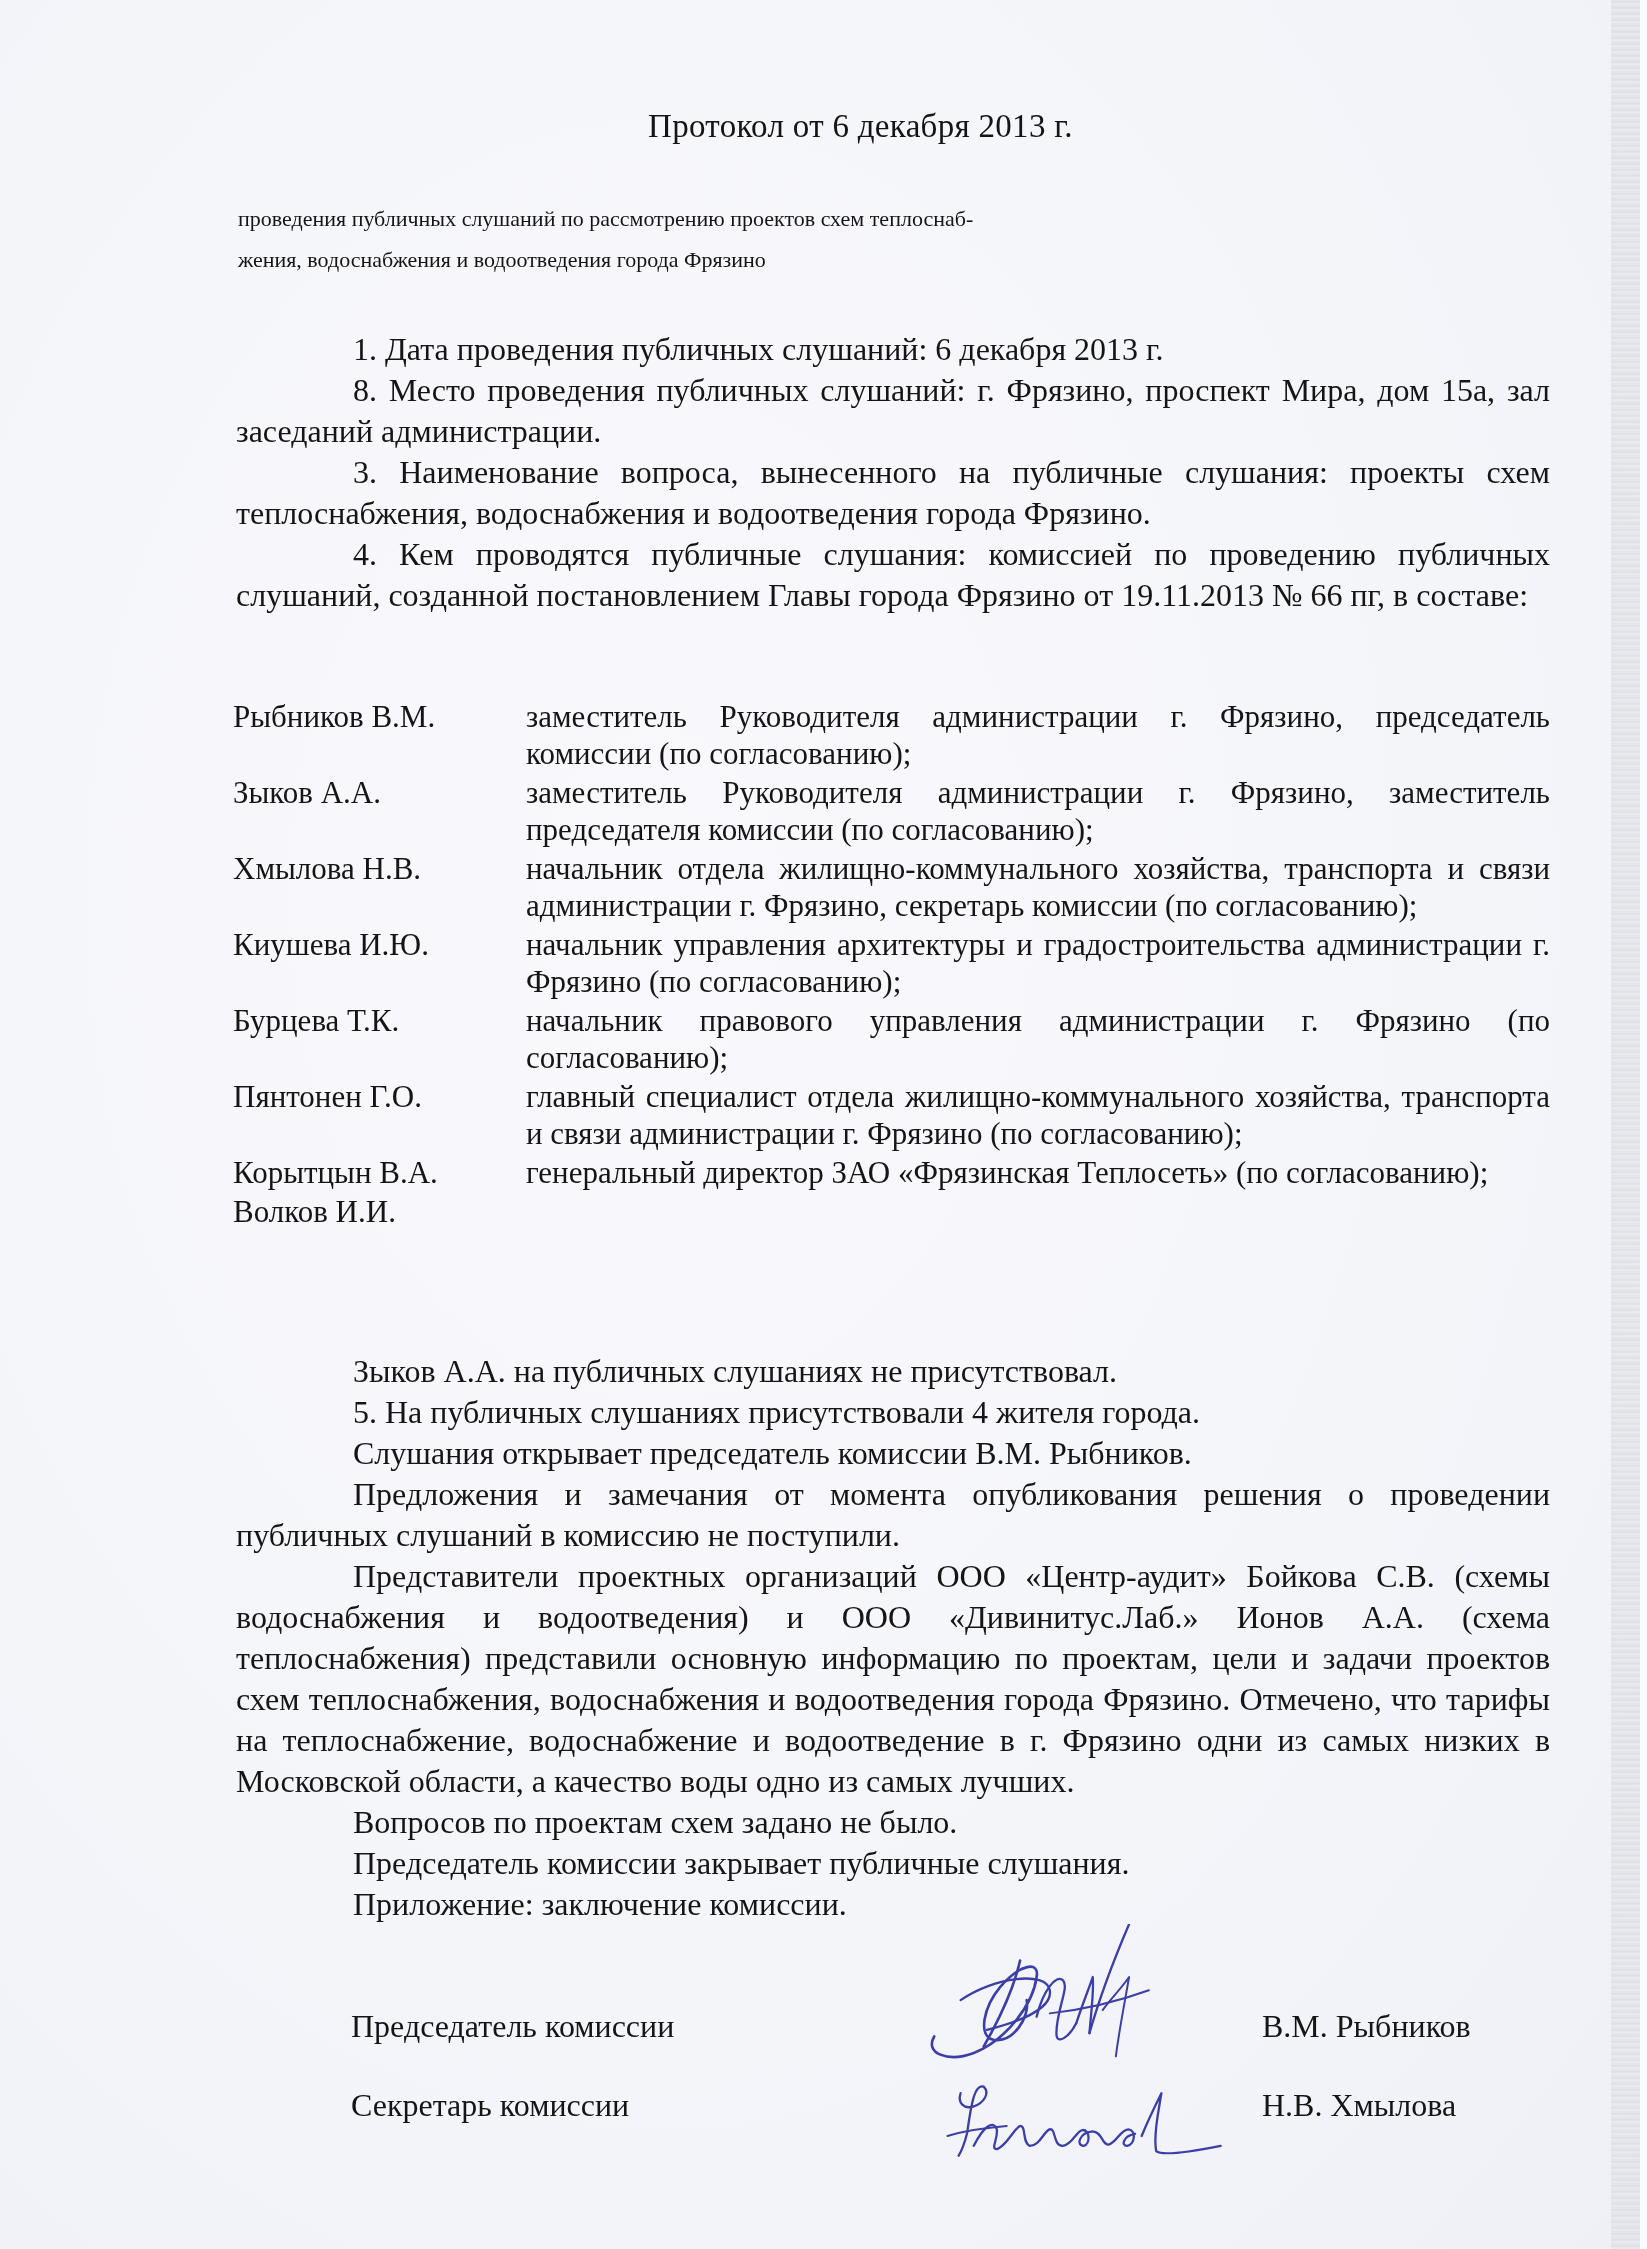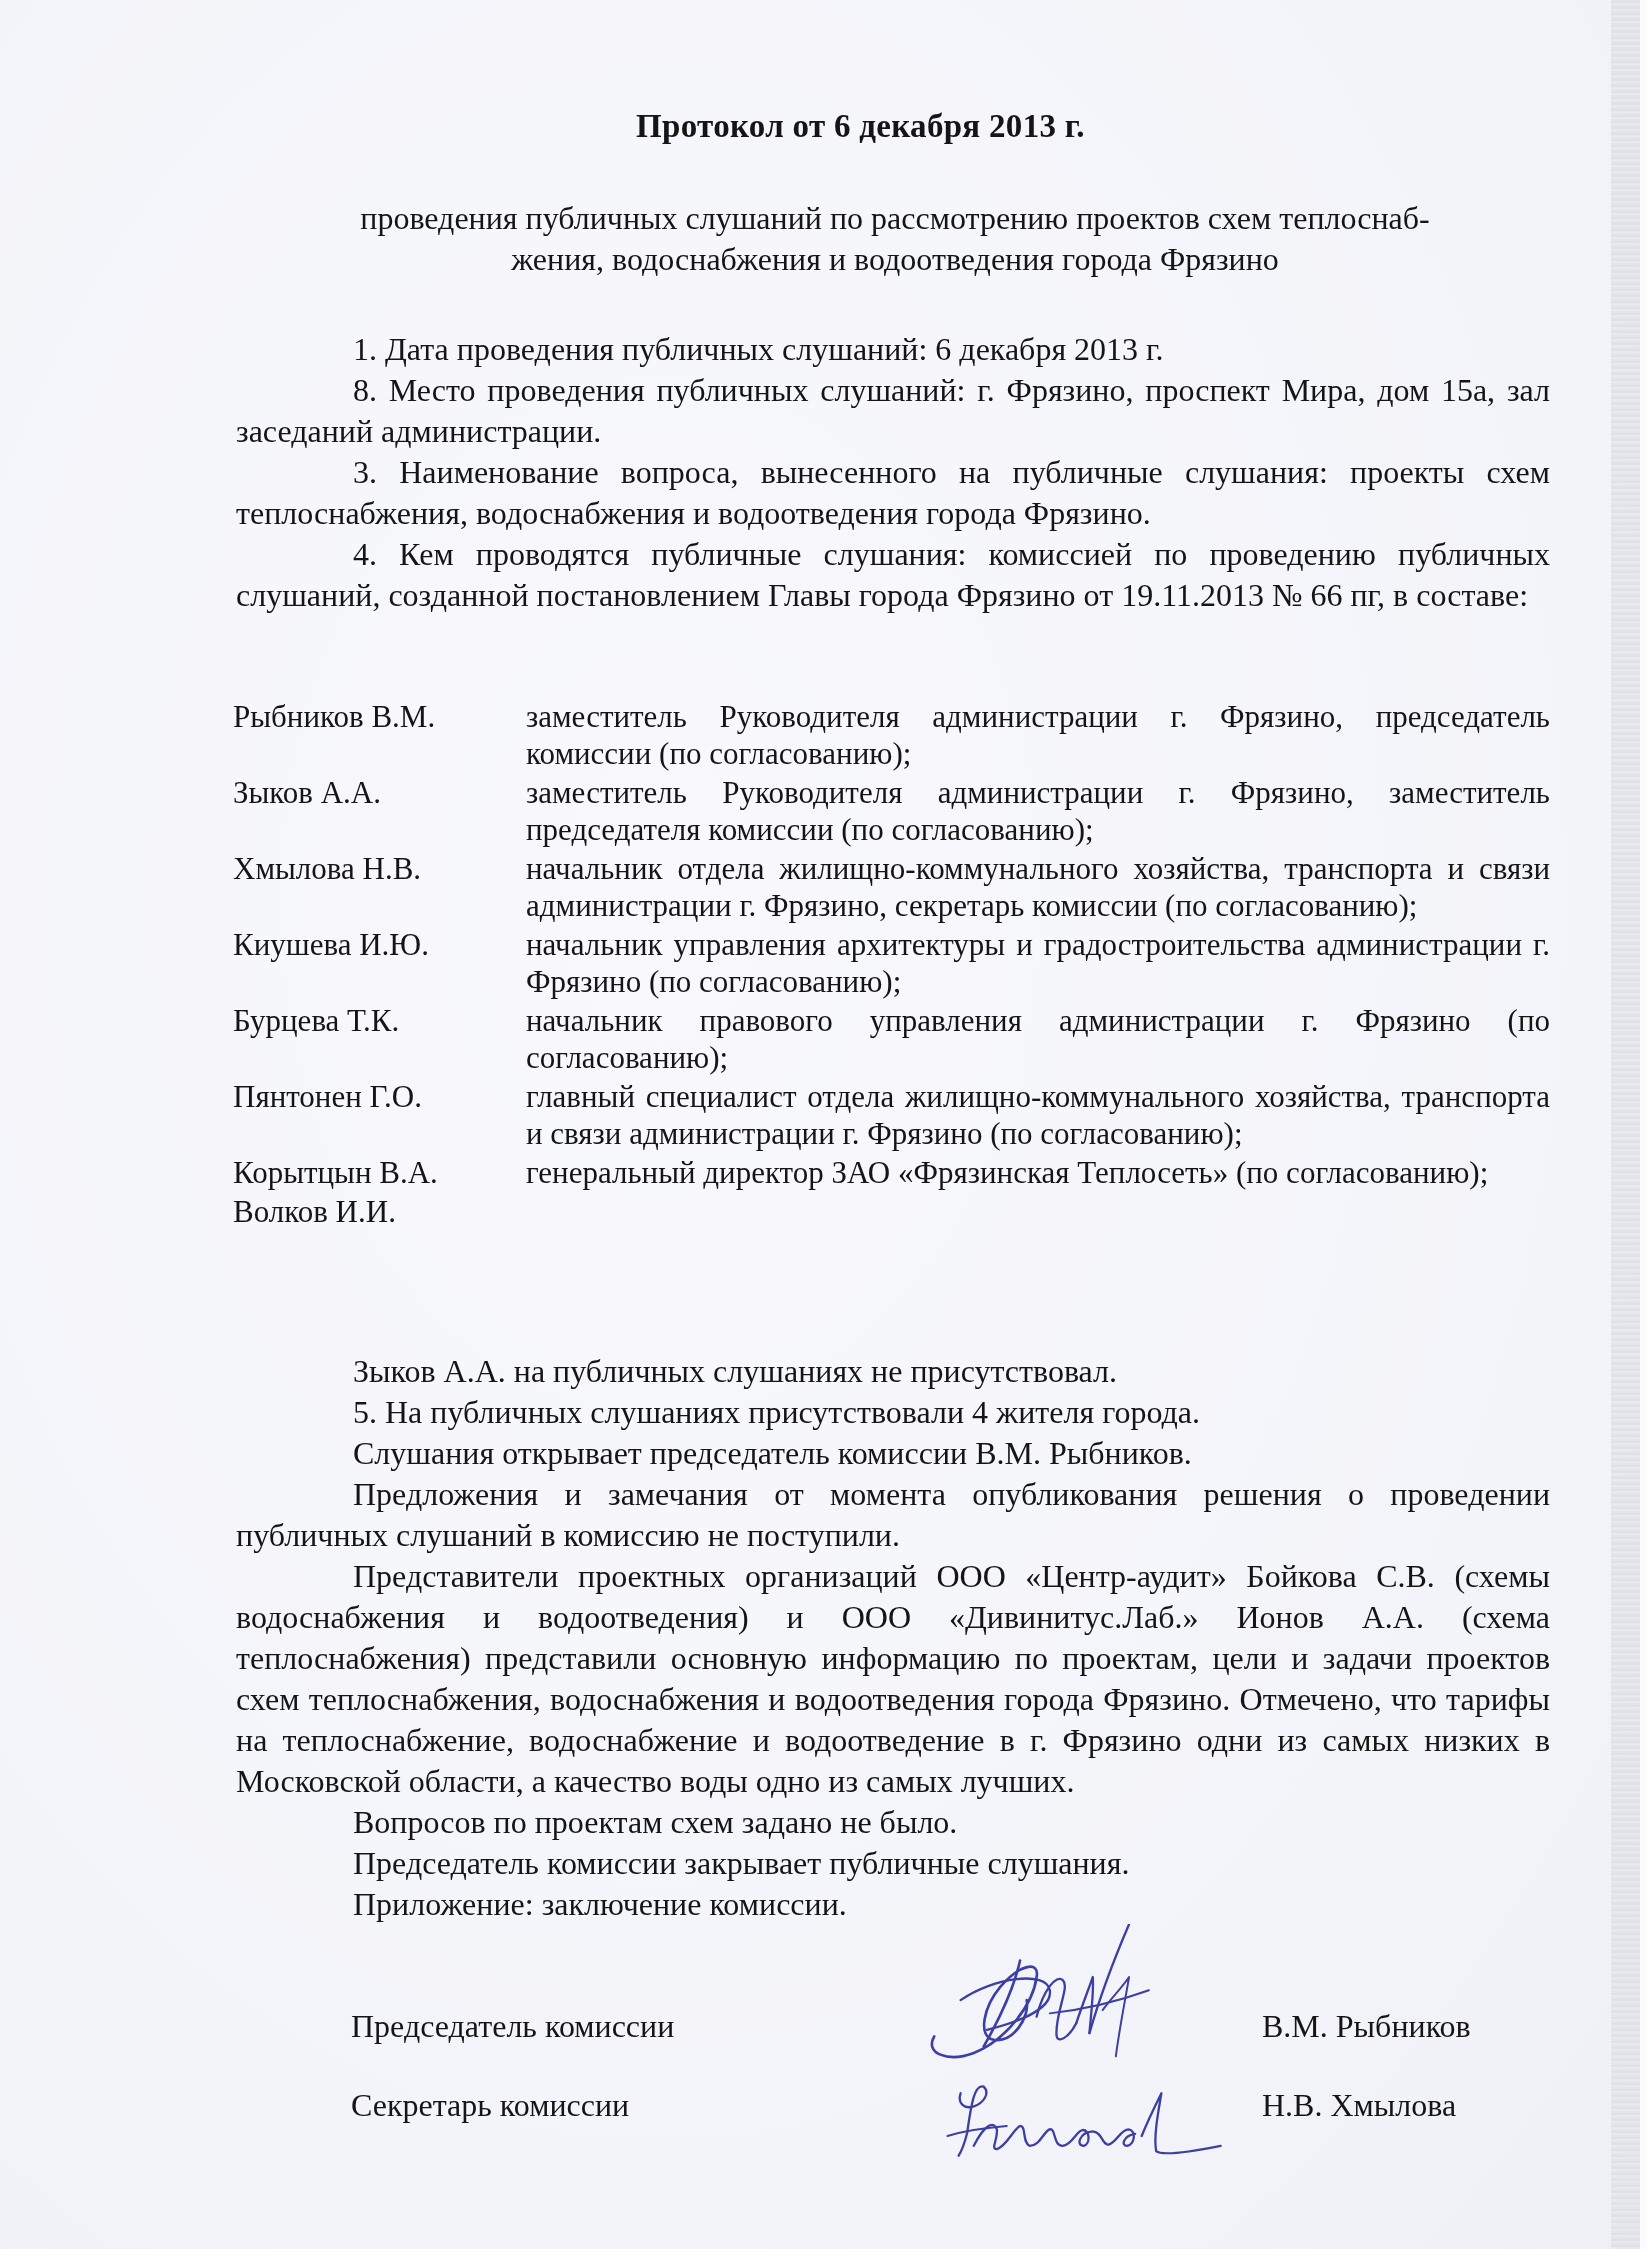--- a/index.html
+++ b/index.html
@@ -16,26 +16,26 @@
   .scan-edge {
     position: absolute; top: 0; right: 8px; width: 29px; height: 2250px;
     background: repeating-linear-gradient(180deg, #e4e5ea 0px, #d6d7dc 2px, #eaebef 4px, #dcdde2 6px);
     opacity: 0.75;
   }
   .scan-edge-outer {
     position: absolute; top: 0; right: 0; width: 8px; height: 2250px; background: #fbfbfd;
   }
   .title {
     position: absolute; left: 0; width: 1648px; top: 106px; text-align: center;
-    font-size: 33px; font-weight: bold; line-height: 41px; letter-spacing: 0.3px;
+    font-size: 33px; font-weight: normal; line-height: 41px; letter-spacing: 0.3px;
   }
   .title span { margin-left: 73px; }
   .subtitle {
-    position: absolute; left: 238px; width: 1314px; top: 198px; text-align: center;
-    font-size: 32px; line-height: 41px;
+    position: absolute; left: 238px; width: 1314px; top: 198px; text-align: left;
+    font-size: 22px; line-height: 41px;
   }
   .body-block {
     position: absolute; left: 236px; width: 1314px; font-size: 32px; line-height: 41px;
     text-align: justify; text-align-last: left;
   }
   .para { text-indent: 117px; margin: 0; }
   .members {
     position: absolute; left: 233px; top: 698px; width: 1317px;
     font-size: 31px; line-height: 37px;
   }

